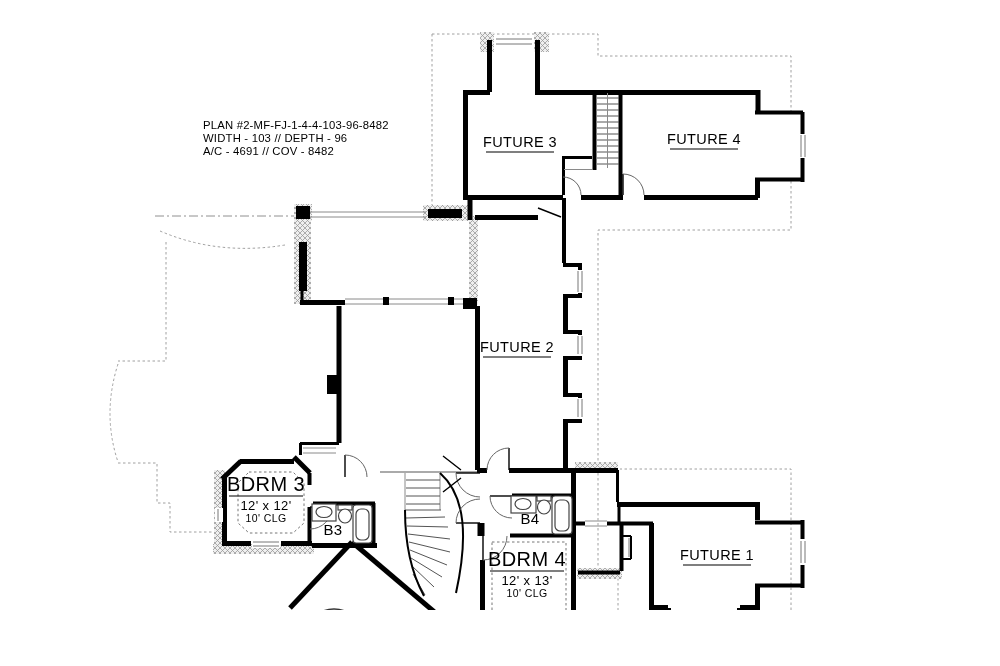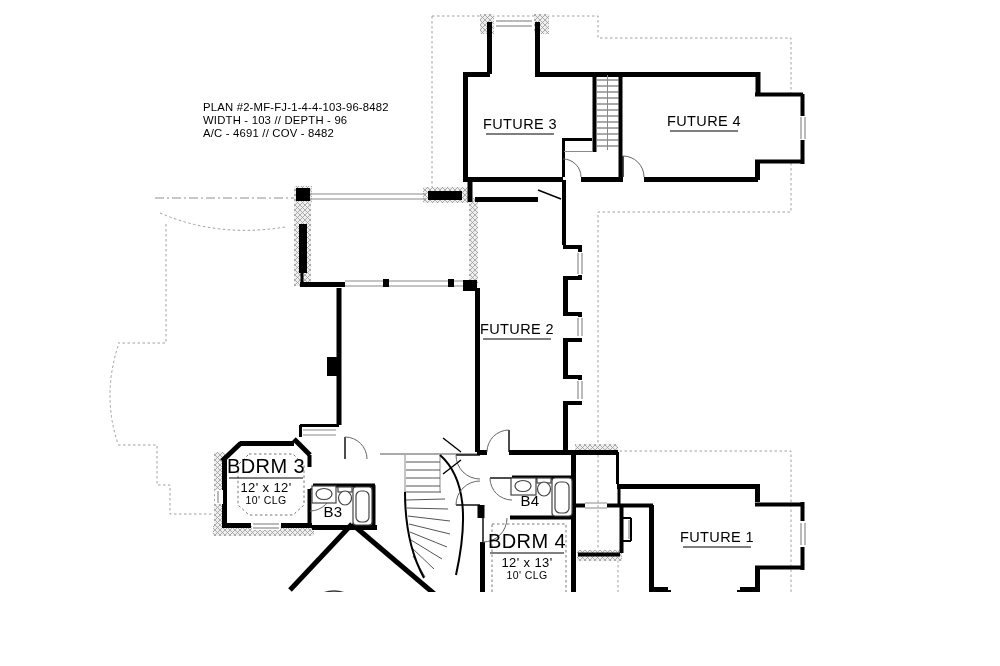--- a/index.html
+++ b/index.html
@@ -1,17 +1,17 @@
 <!DOCTYPE html>
 <html><head>
 <meta charset="utf-8">
 <style>
   html,body{margin:0;padding:0;background:#ffffff;}
   #stage{position:relative;width:1000px;height:592px;background:#ffffff;overflow:hidden;
-         font-family:"Liberation Sans",sans-serif;}
+         font-family:"Liberation Sans",sans-serif;margin-top:18px;}
   svg{position:absolute;left:0;top:0;}
   text{fill:#000;font-family:"Liberation Sans",sans-serif;letter-spacing:.4px;}
   .planinfo{font-size:11.3px;letter-spacing:.2px;}
   .roomlbl{font-size:14.5px;}
   .biglbl{font-size:20px;}
   .sizelbl{font-size:13px;}
   .clglbl{font-size:10.5px;}
   .bathlbl{font-size:15px;}
   .wall{stroke:#000;fill:none;}
   .w5{stroke-width:5;} .w4{stroke-width:4;} .w3{stroke-width:3;} .w6{stroke-width:6;} .w2{stroke-width:2;}

